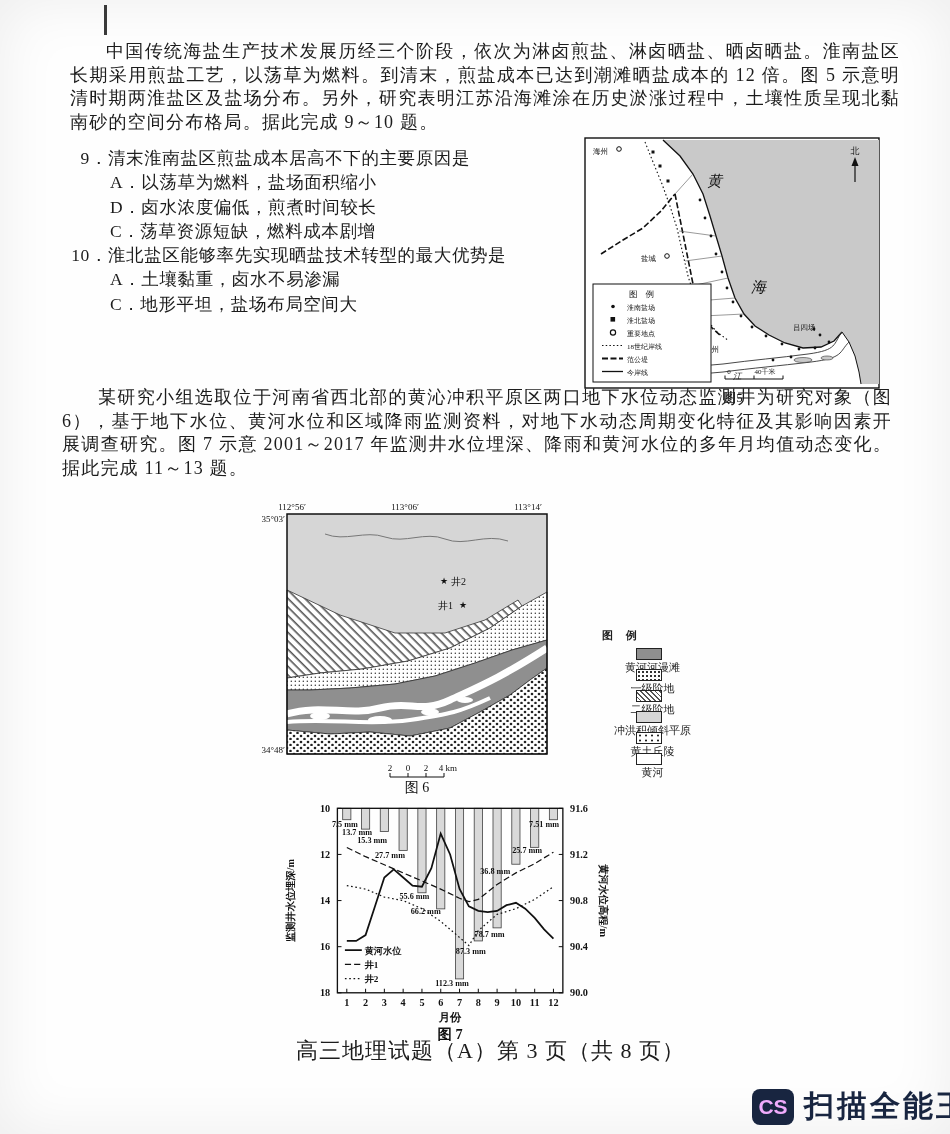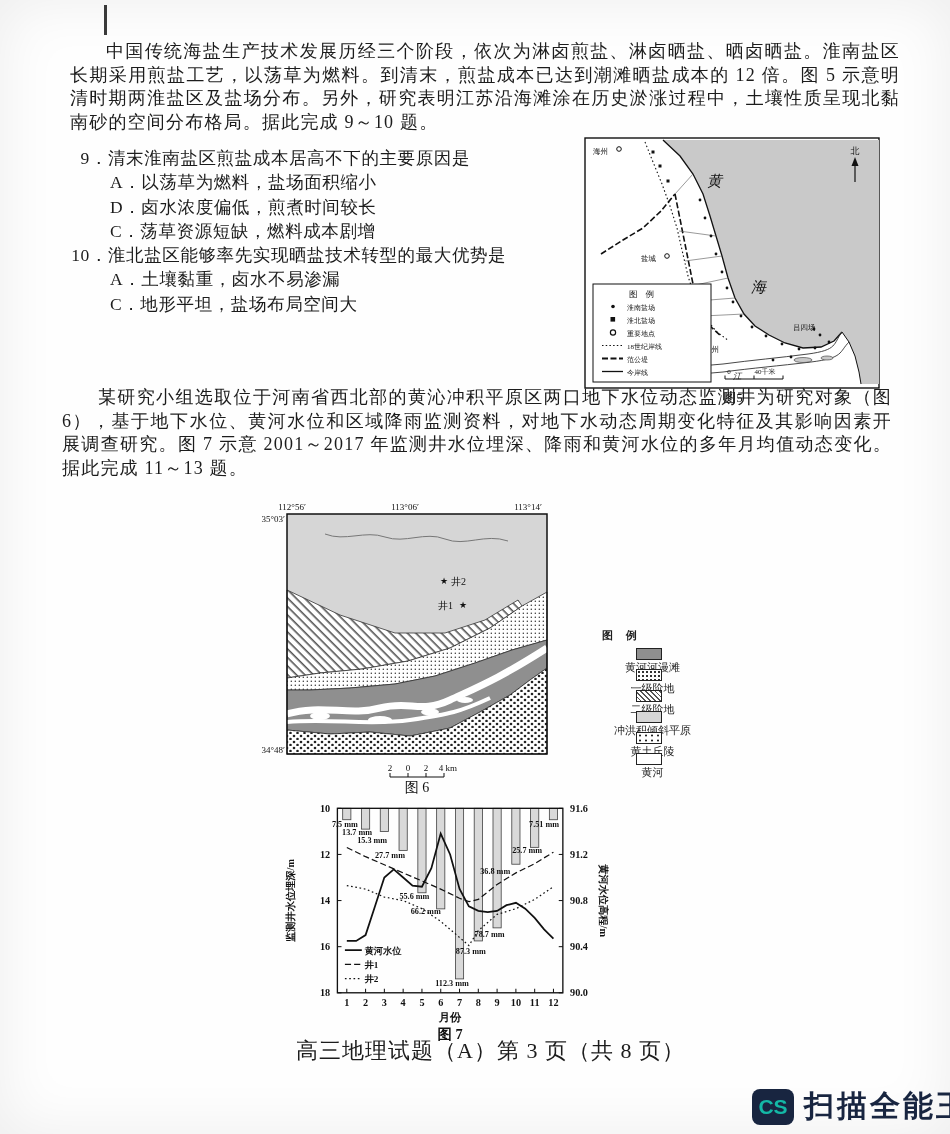--- a/index.html
+++ b/index.html
@@ -27,21 +27,21 @@
   .lg-row{display:flex;align-items:center;height:21px;flex-direction:column;}
   .lg-sw{width:26px;height:12px;border:1px solid #222;margin-right:7px;flex:none;box-sizing:border-box;}
   .sw-dark{background:#8f8f8f;}
   .sw-fdots{background-color:#fff;background-image:radial-gradient(#333 0.8px,transparent 0.95px);background-size:4px 4px;}
   .sw-hatch{background:repeating-linear-gradient(45deg,#fff 0 2.2px,#555 2.2px 3.4px);}
   .sw-light{background:#d6d6d6;}
   .sw-cdots{background-color:#fff;background-image:radial-gradient(#222 1.2px,transparent 1.35px);background-size:6px 5px;}
   .sw-white{background:#fff;}
   .footer{position:absolute;left:296px;top:1036px;font-size:22px;letter-spacing:1px;}
   .wm{position:absolute;left:752px;top:1086px;display:flex;align-items:center;gap:10px;}
-  .wm-badge{width:42px;height:36px;background:#182540;color:#14b8a6;border-radius:8px;
+  .wm-badge{width:42px;height:36px;background:#182540;color:#f0abfc;border-radius:8px;
     font-family:"Liberation Sans",sans-serif;font-weight:bold;font-size:21px;
     display:flex;align-items:center;justify-content:center;}
   .wm-text{font-family:"Liberation Sans",sans-serif;font-weight:bold;font-size:30px;
     color:#182540;letter-spacing:3px;white-space:nowrap;}
   svg text{fill:#111;font-family:"Liberation Serif","DejaVu Serif",serif;}
 </style>
 </head>
 <body>
 
 <div class="page-shade"></div>

